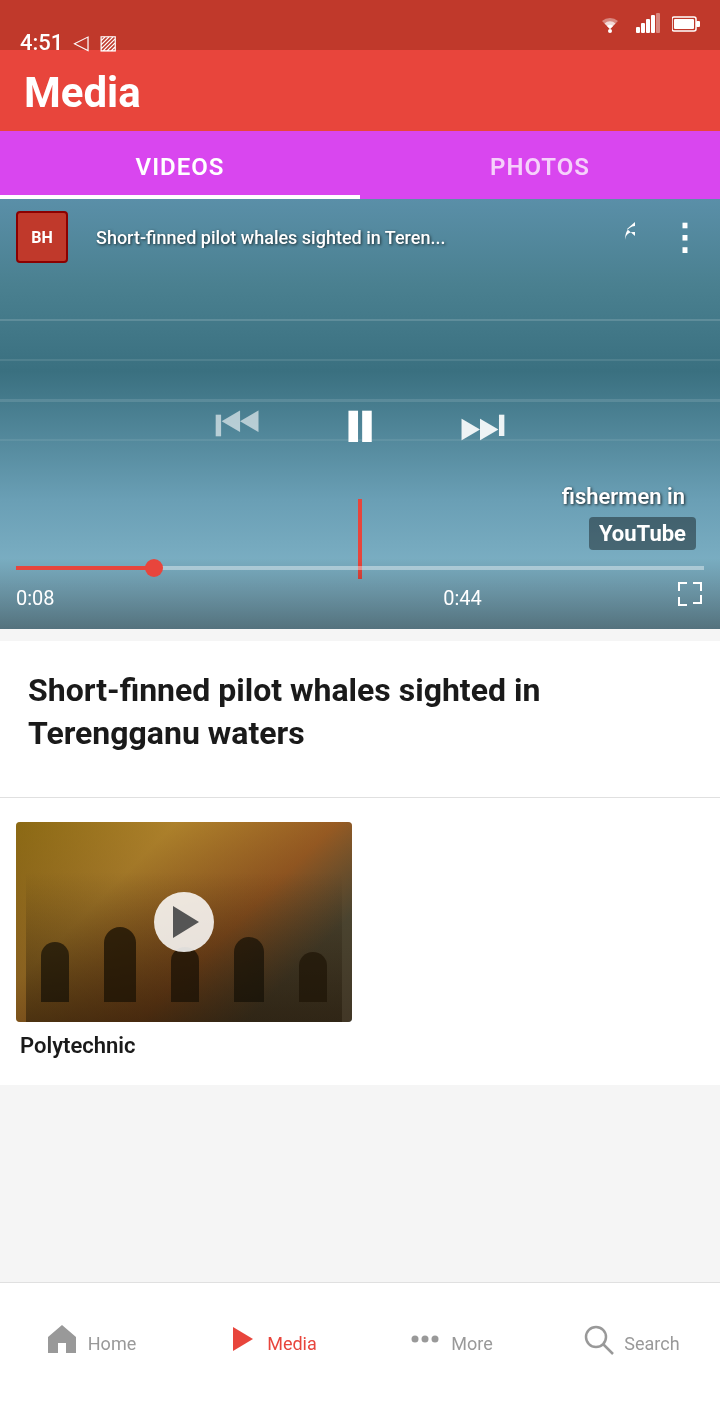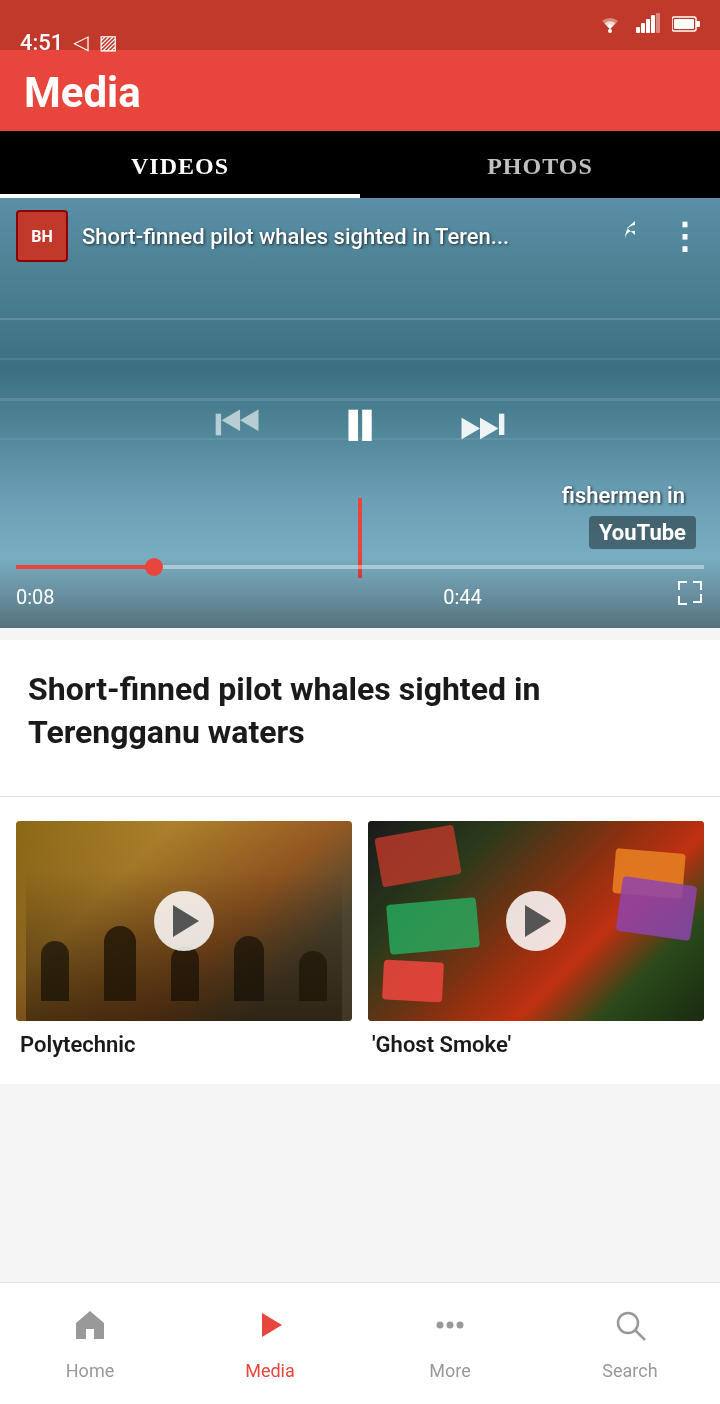--- a/index.html
+++ b/index.html
@@ -27,23 +27,22 @@
       padding: 18px 24px 14px;
     }
     .app-header-title {
       color: white;
       font-size: 42px;
       font-weight: bold;
     }
 
     
     .tabs {
-      background: #000000;
-      display: flex;
-      font-family: Liberation Serif, serif;
+      background: #d946ef;
+      display: flex;
     }
     .tab {
       flex: 1;
       text-align: center;
       padding: 22px 0 18px;
       color: rgba(255,255,255,0.75);
       font-size: 24px;
       font-weight: 600;
       letter-spacing: 1px;
       cursor: pointer;
@@ -90,26 +89,27 @@
       justify-content: center;
       color: white;
       font-weight: bold;
       font-size: 16px;
       border: 2px solid #8B0000;
       flex-shrink: 0;
     }
     .video-title-overlay {
       flex: 1;
       color: white;
-      font-size: 22px;
+      font-size: 18px;
       font-weight: 500;
       text-shadow: 1px 1px 3px rgba(0,0,0,0.7);
       overflow: hidden;
       white-space: nowrap;
       text-overflow: ellipsis;
+      margin-left: 14px;
     }
     .video-top-actions {
       display: flex;
       align-items: center;
       gap: 24px;
     }
 
     
     .playback-controls {
       position: absolute;
@@ -256,21 +256,20 @@
       left: 0;
       width: 720px;
       height: 122px;
       background: white;
       border-top: 1px solid #e0e0e0;
       display: flex;
     }
     .nav-item {
       flex: 1;
       display: flex;
-      flex-direction: column;
       align-items: center;
       justify-content: center;
       gap: 8px;
       cursor: pointer;
       padding: 14px 0;
     }
     .nav-icon { font-size: 36px; color: #999; }
     .nav-icon.active { color: #e8453c; }
     .nav-label { font-size: 18px; color: #999; }
     .nav-label.active { color: #e8453c; }
@@ -407,35 +406,20 @@
           <div style="width:30px;height:65px;background:rgba(20,15,5,0.7);border-radius:15px 15px 0 0;"></div>
           <div style="width:28px;height:50px;background:rgba(30,20,5,0.7);border-radius:14px 14px 0 0;"></div>
         </div>
         <div class="play-overlay">
           <div class="play-triangle"></div>
         </div>
       </div>
       <div class="video-card-title">Polytechnic</div>
     </div>
 
-    <div class="video-card">
-      <div class="video-thumbnail thumb-right">
-
-        <div style="position:absolute;top:0;left:0;right:0;bottom:0;background:linear-gradient(135deg,#1a1a1a 0%,#2a3a1a 25%,#8B3010 50%,#c03010 65%,#2a4a1a 80%,#1a2a10 100%);"></div>
-        <div style="position:absolute;top:10px;left:10px;width:80px;height:50px;background:#c0392b;border-radius:4px;transform:rotate(-10deg);opacity:0.8;"></div>
-        <div style="position:absolute;top:30px;right:20px;width:70px;height:45px;background:#e67e22;border-radius:4px;transform:rotate(5deg);opacity:0.9;"></div>
-        <div style="position:absolute;top:80px;left:20px;width:90px;height:50px;background:#27ae60;border-radius:4px;transform:rotate(-5deg);opacity:0.8;"></div>
-        <div style="position:absolute;top:60px;right:10px;width:75px;height:55px;background:#8e44ad;border-radius:4px;transform:rotate(8deg);opacity:0.85;"></div>
-        <div style="position:absolute;bottom:20px;left:15px;width:60px;height:40px;background:#e8453c;border-radius:4px;transform:rotate(3deg);opacity:0.9;"></div>
-        <div class="play-overlay">
-          <div class="play-triangle"></div>
-        </div>
-      </div>
-      <div class="video-card-title">'Ghost Smoke'</div>
-    </div>
   </div>
 
   <div style="height: 20px; background:white;"></div>
 </div>
 
 <div class="bottom-nav">
   <div class="nav-item">
     <span class="nav-icon">
       <svg width="36" height="36" viewBox="0 0 36 36" fill="#999">
         <path d="M18 4L4 16v16h10v-10h8v10h10V16L18 4z"></path>

